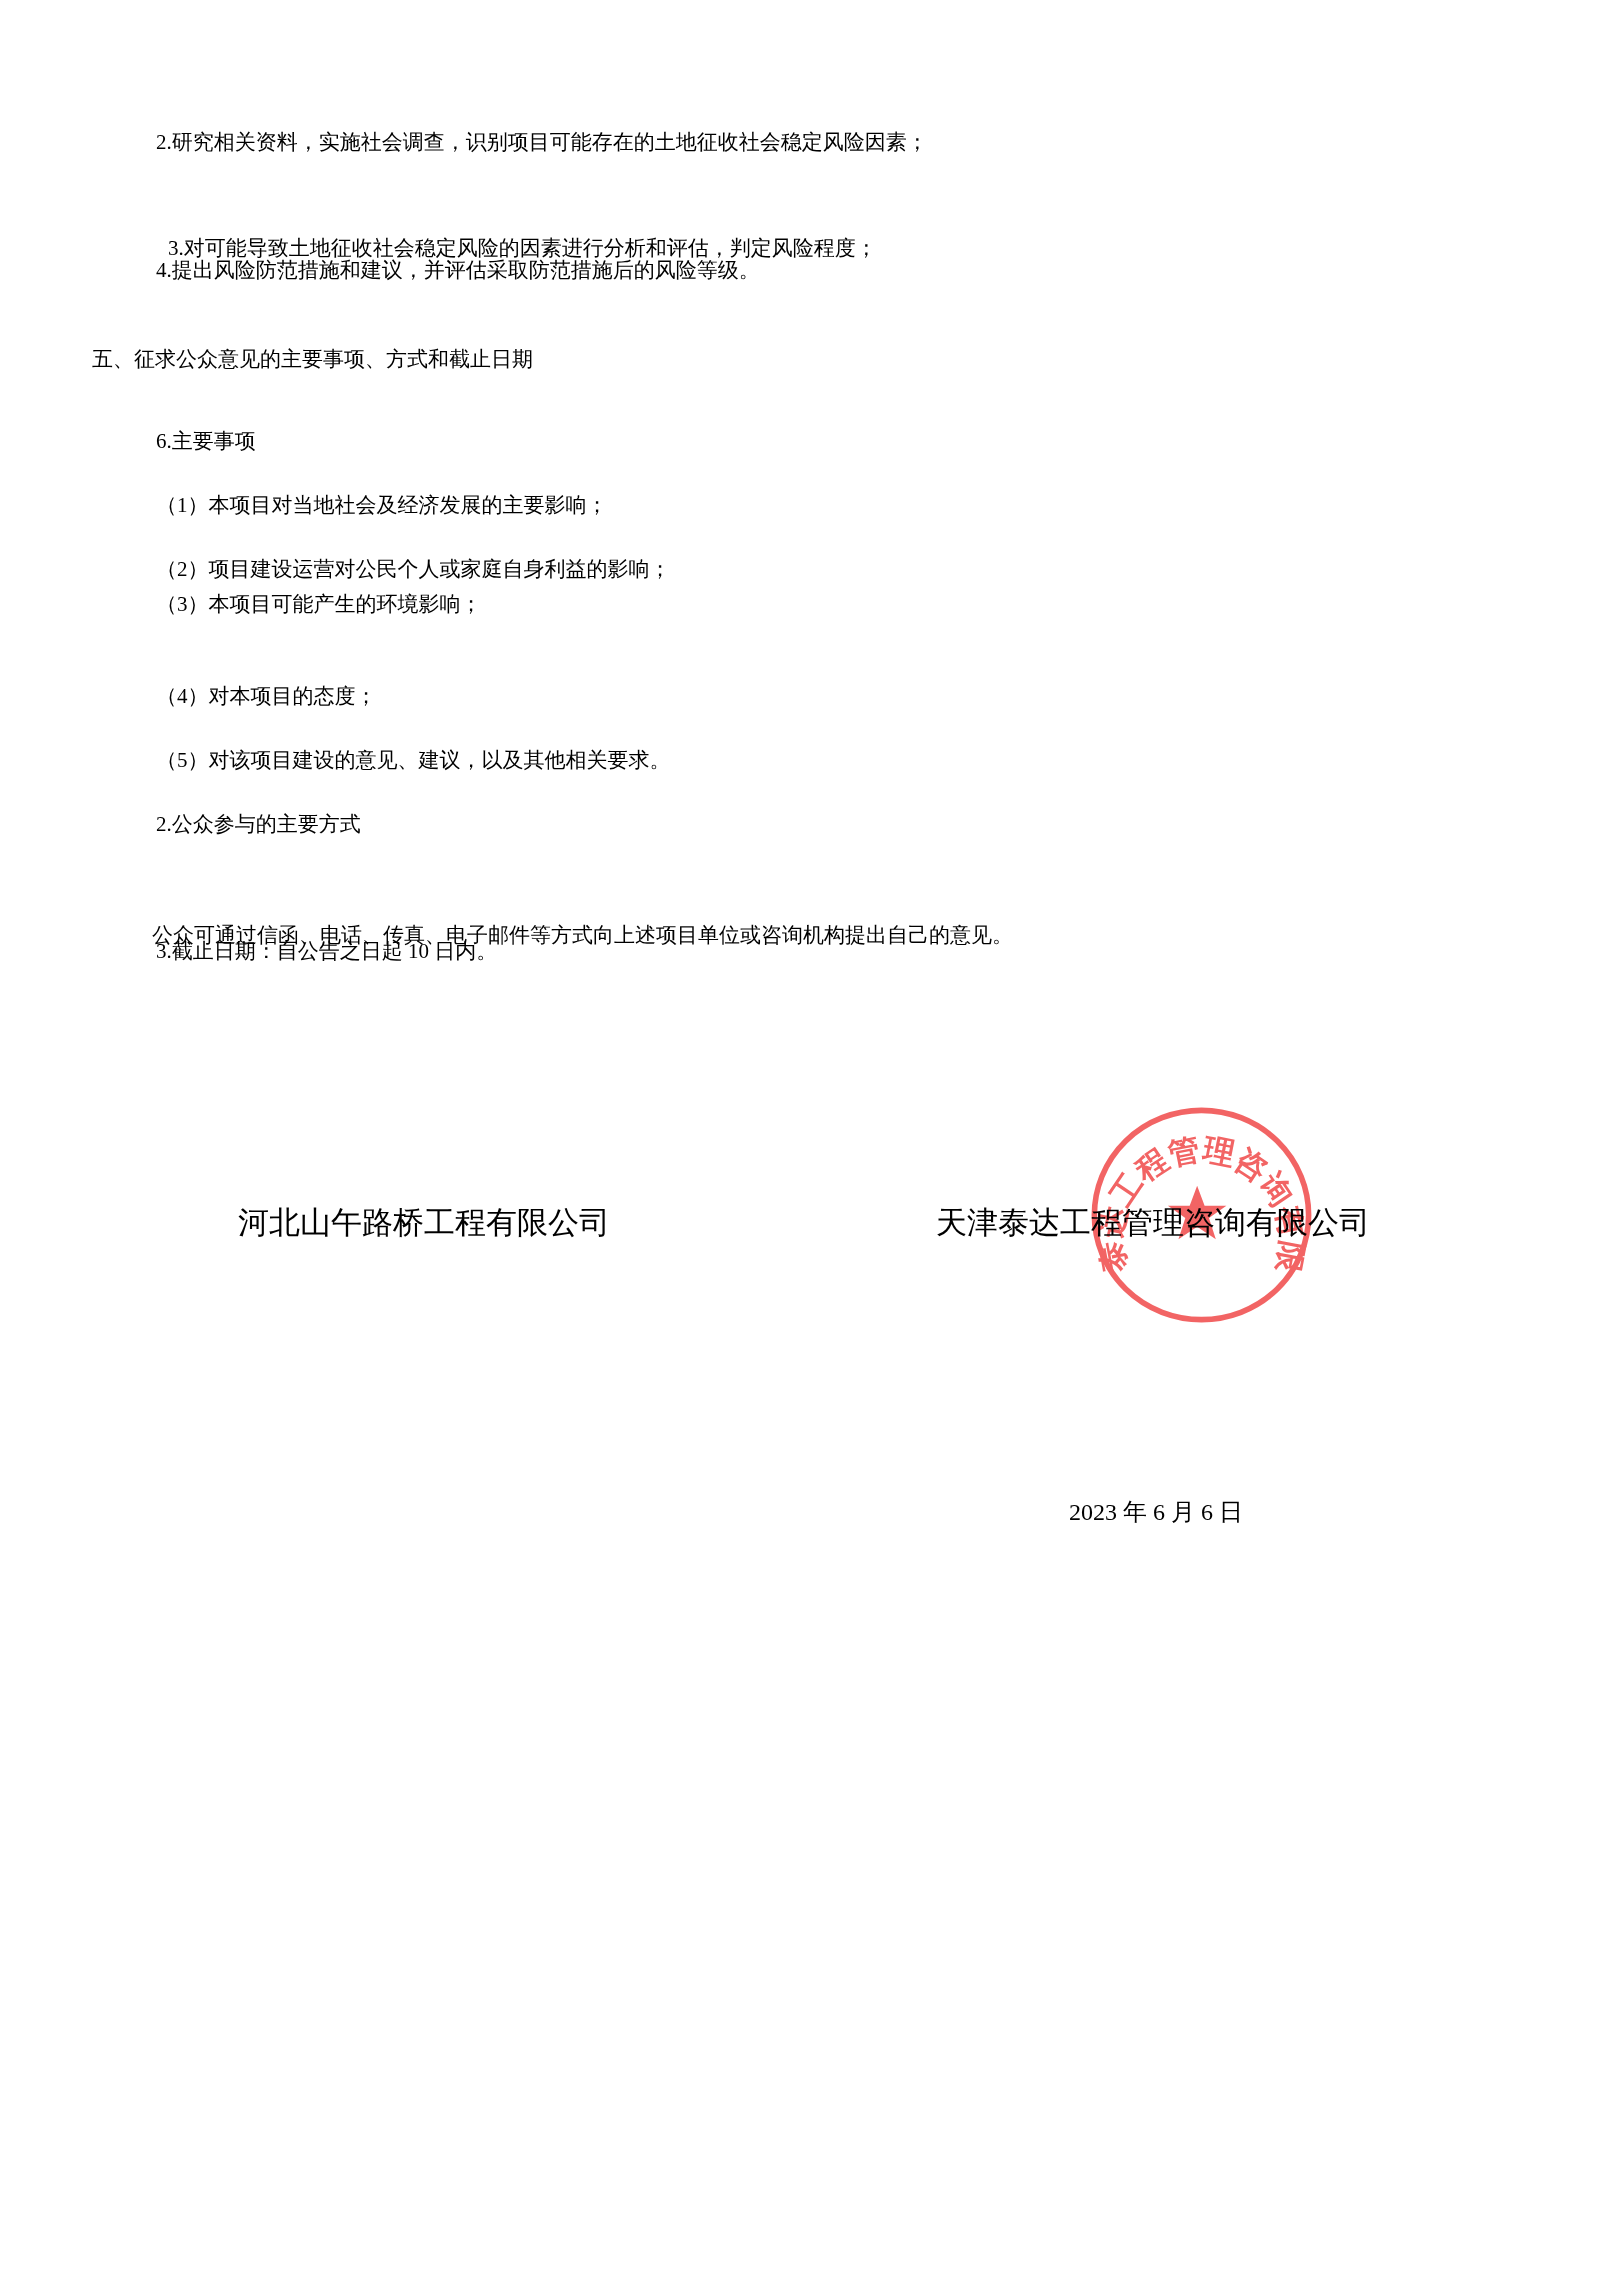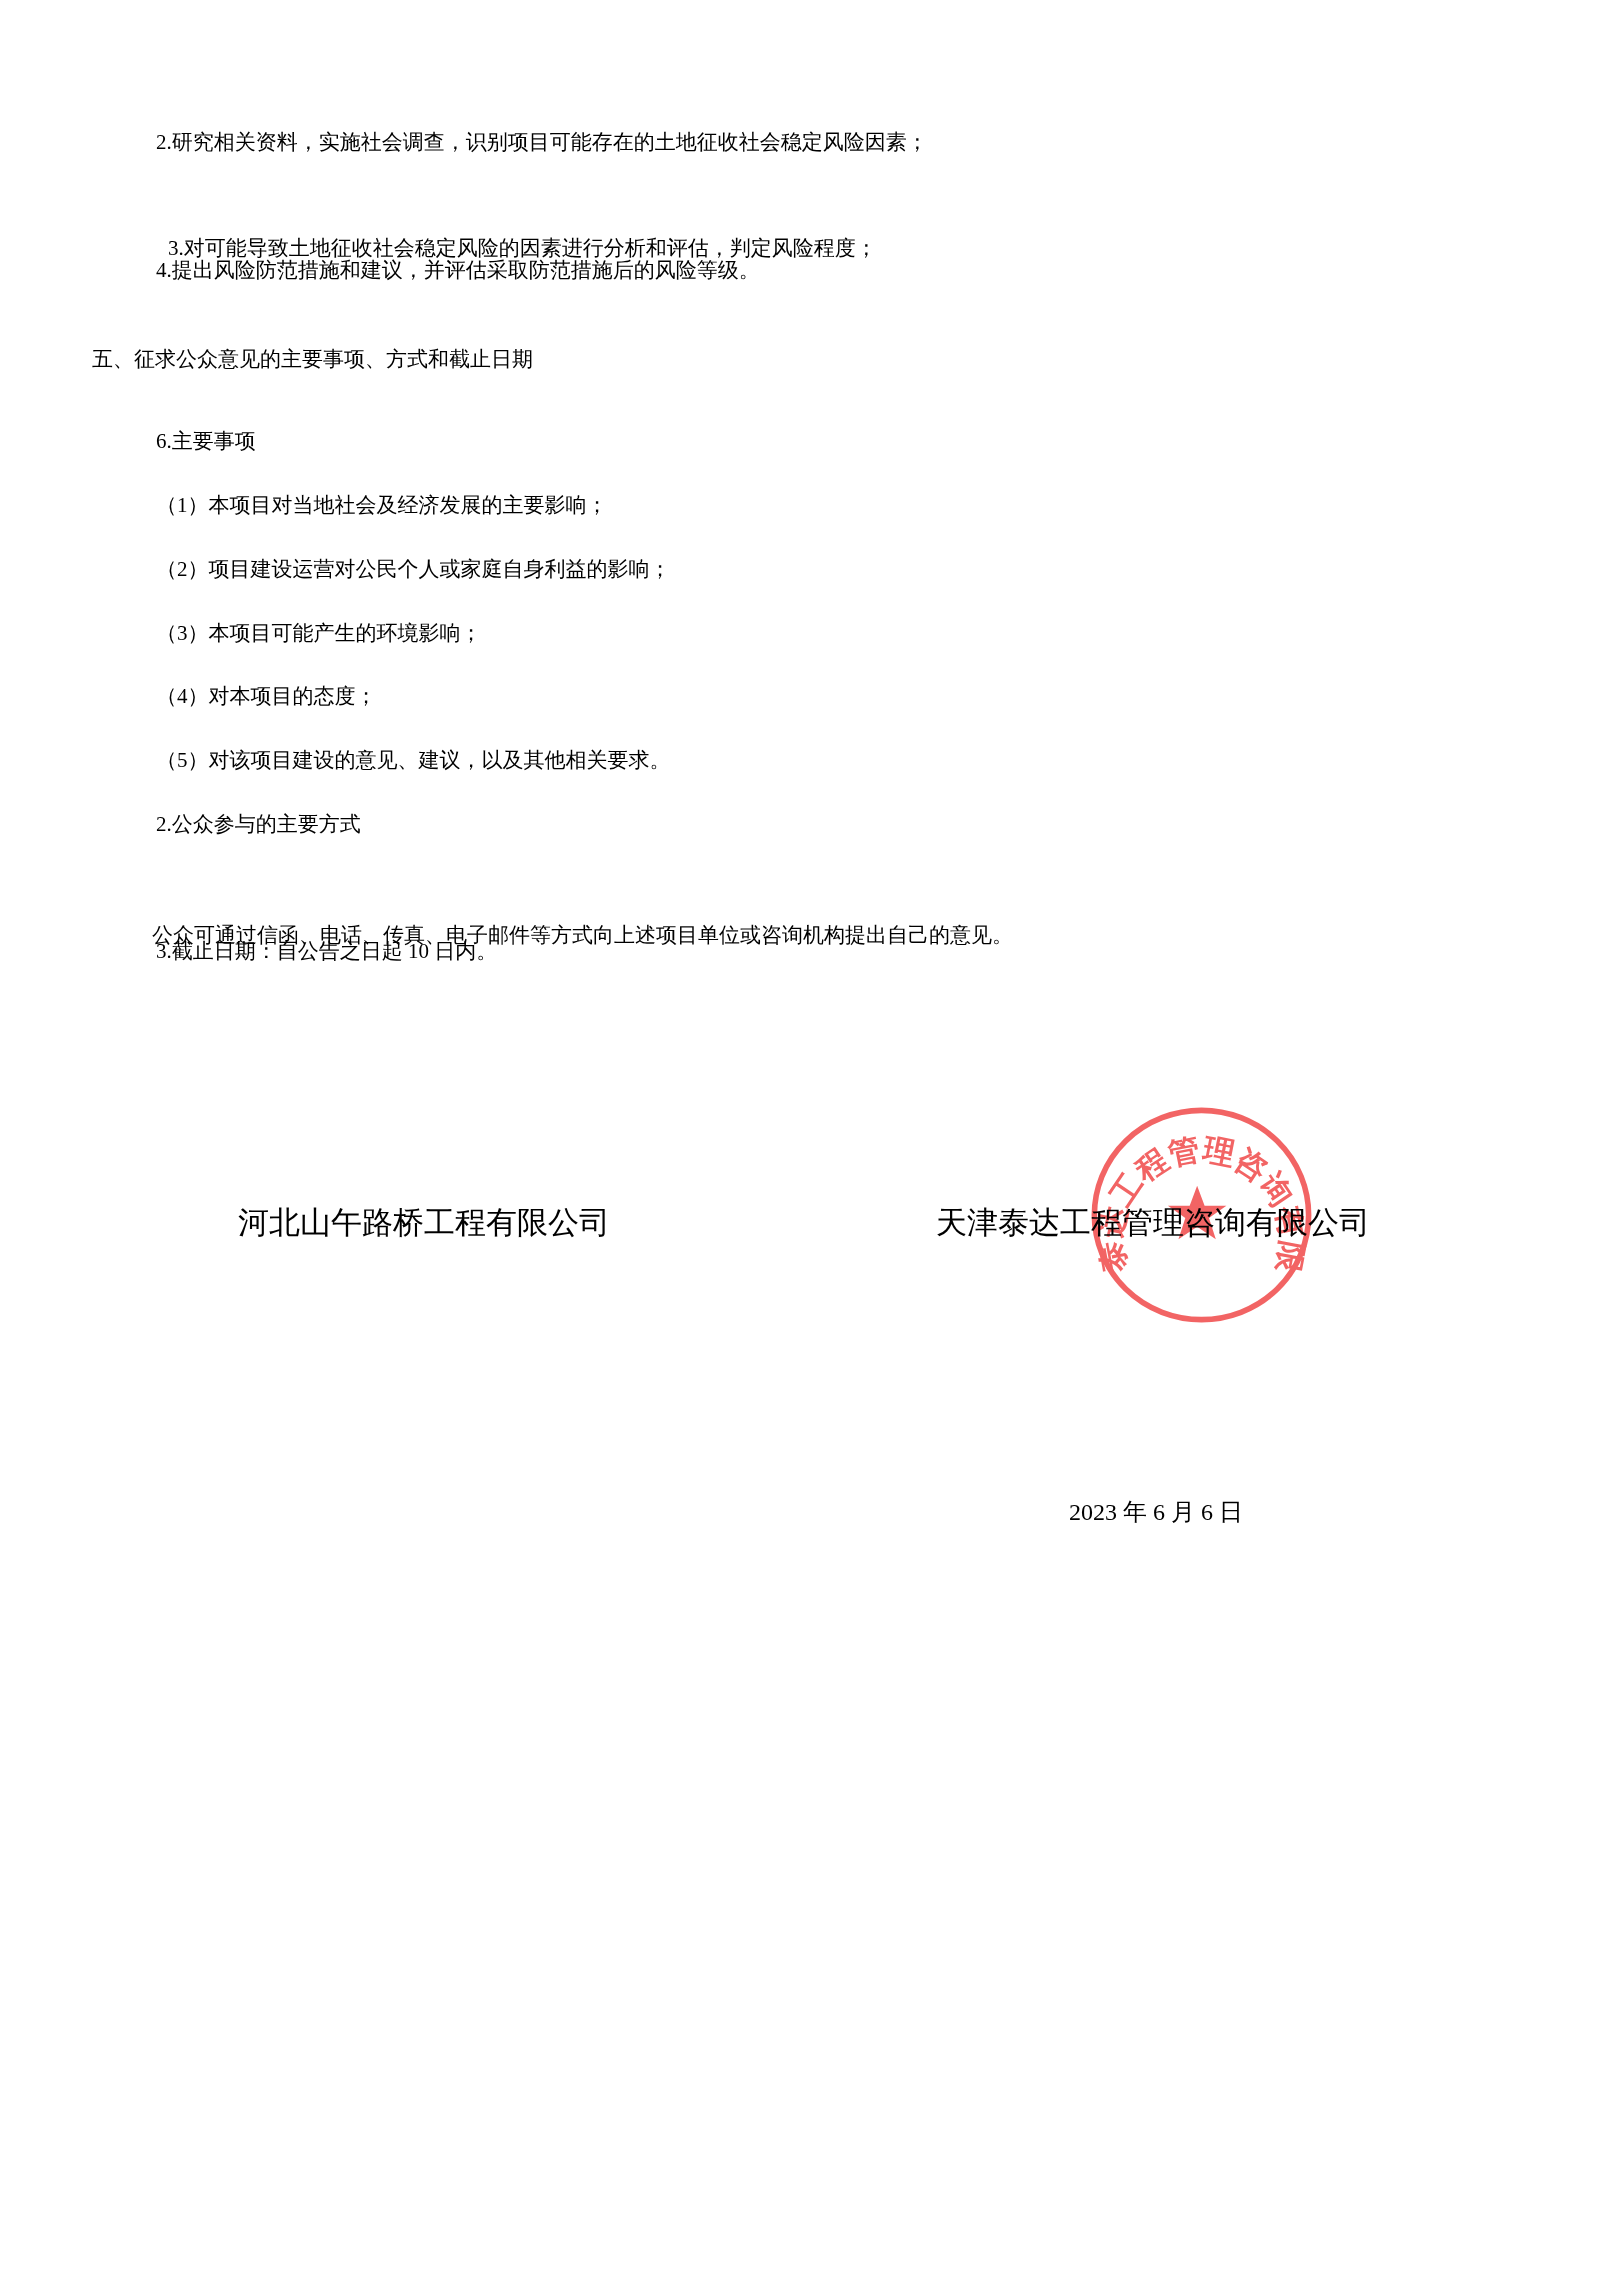--- a/index.html
+++ b/index.html
@@ -61,21 +61,21 @@
 
   <div class="line" style="left:156px; top:124px;">2.研究相关资料，实施社会调查，识别项目可能存在的土地征收社会稳定风险因素；</div>
   <div class="line" style="left:168px; top:188px;margin-top:42px;">3.对可能导致土地征收社会稳定风险的因素进行分析和评估，判定风险程度；</div>
   <div class="line" style="left:156px; top:252px;">4.提出风险防范措施和建议，并评估采取防范措施后的风险等级。</div>
 
   <div class="line" style="left:92px; top:341px;">五、征求公众意见的主要事项、方式和截止日期</div>
 
   <div class="line" style="left:156px; top:423px;">6.主要事项</div>
   <div class="line" style="left:156px; top:487px;">（1）本项目对当地社会及经济发展的主要影响；</div>
   <div class="line" style="left:156px; top:551px;">（2）项目建设运营对公民个人或家庭自身利益的影响；</div>
-  <div class="line" style="left:156px; top:615px;">（3）本项目可能产生的环境影响；</div>
+  <div class="line" style="left:156px; top:586px;">（3）本项目可能产生的环境影响；</div>
   <div class="line" style="left:156px; top:678px;">（4）对本项目的态度；</div>
   <div class="line" style="left:156px; top:742px;">（5）对该项目建设的意见、建议，以及其他相关要求。</div>
 
   <div class="line" style="left:156px; top:806px;">2.公众参与的主要方式</div>
   <div class="line" style="left:152px; top:869px;margin-top:48px;">公众可通过信函、电话、传真、电子邮件等方式向上述项目单位或咨询机构提出自己的意见。</div>
 
   <div class="line" style="left:156px; top:933px;">3.截止日期：自公告之日起 10 日内。</div>
 
   <div class="sig" style="left:238px; top:1204px;">河北山午路桥工程有限公司</div>
   <div class="sig" style="left:936px; top:1204px;">天津泰达工程管理咨询有限公司</div>

